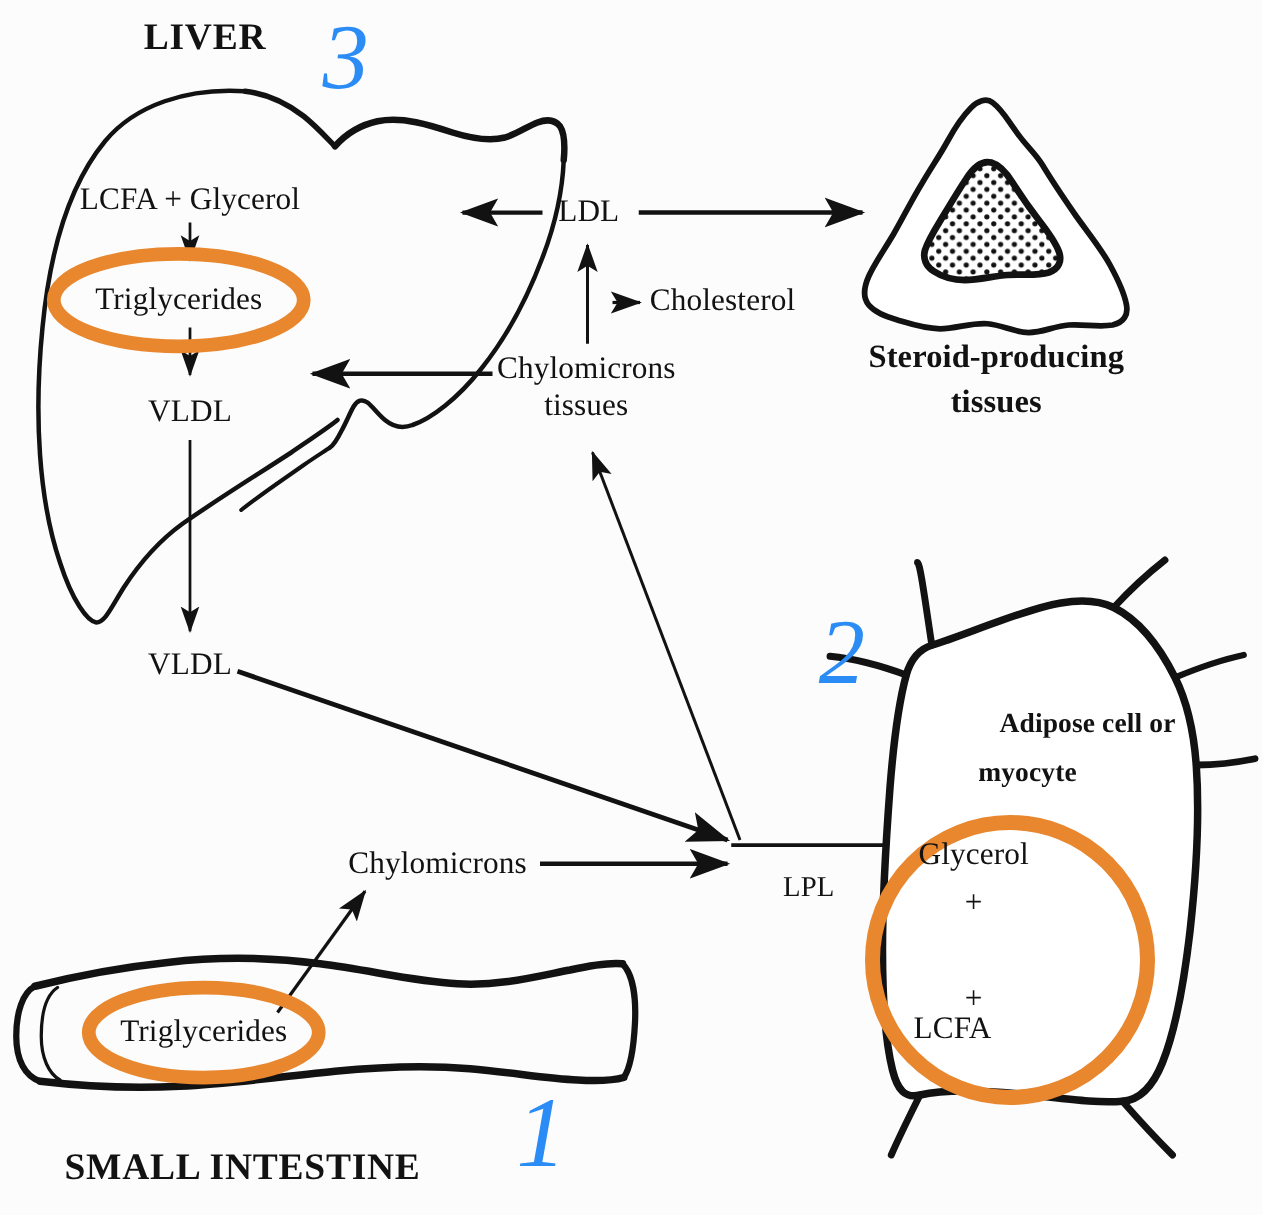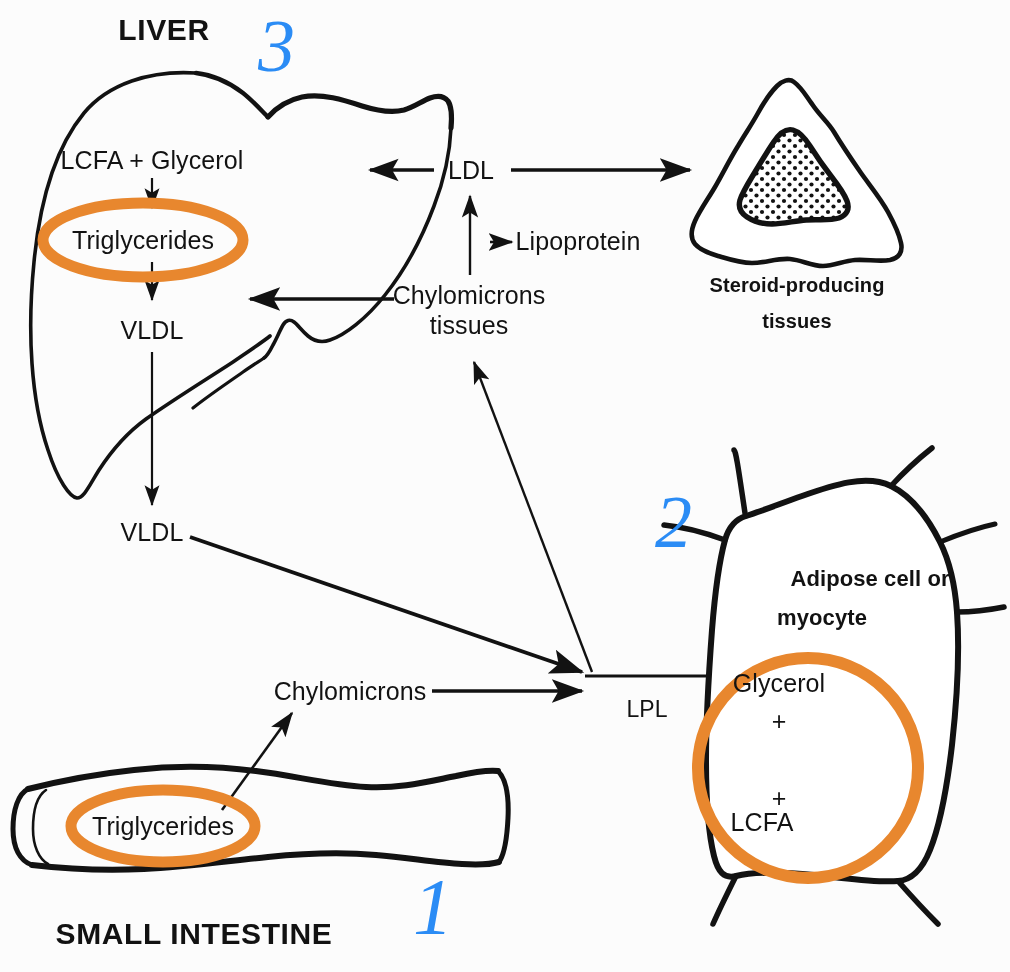--- a/index.html
+++ b/index.html
@@ -20,38 +20,38 @@
   #stage svg.layer {
     position: absolute;
     left: 0;
     top: 0;
     width: 1010px;
     height: 972px;
   }
   .lbl {
     position: absolute;
     color: #121212;
-    font-family: Liberation Sans, sans-serif;
+    font-family: Liberation Serif, serif;
     white-space: nowrap;
     line-height: 1.12;
     letter-spacing: 0.1px;
     -webkit-font-smoothing: antialiased;
   }
   .lbl.ctr {
     transform: translate(-50%, -50%);
     text-align: center;
   }
   .organ-title {
     font-weight: bold;
     font-size: 30px;
     letter-spacing: 0.6px;
   }
   .tissue-title {
     font-weight: bold;
-    font-size: 20px;
+    font-size: 26px;
   }
   .node {
     font-size: 25px;
   }
   .node-sm {
     font-size: 23px;
   }
   .cell-title {
     font-weight: bold;
     font-size: 22px;
@@ -271,21 +271,21 @@
   <div class="lbl node ctr" style="left:152px; top:160px;">LCFA + Glycerol</div>
 
   <div class="lbl node ctr" style="left:143px; top:240px;">Triglycerides</div>
 
   <div class="lbl node ctr" style="left:152px; top:330px;">VLDL</div>
 
   <div class="lbl node ctr" style="left:152px; top:532px;">VLDL</div>
 
   <div class="lbl node ctr" style="left:471px; top:170px;">LDL</div>
 
-  <div class="lbl node ctr" style="left:578px; top:241px;">Lipoprotein</div>
+  <div class="lbl node ctr" style="left:578px; top:241px;">Cholesterol</div>
 
   <div class="lbl node ctr" style="left:469px; top:295px;">Chylomicrons</div>
   <div class="lbl node ctr" style="left:469px; top:325px;">tissues</div>
 
   <div class="lbl node ctr" style="left:350px; top:691px;">Chylomicrons</div>
 
   <div class="lbl node-sm ctr" style="left:615px; top:710px;margin-left:32px;">LPL</div>
 
   <div class="lbl node ctr" style="left:163px; top:826px;">Triglycerides</div>
 

